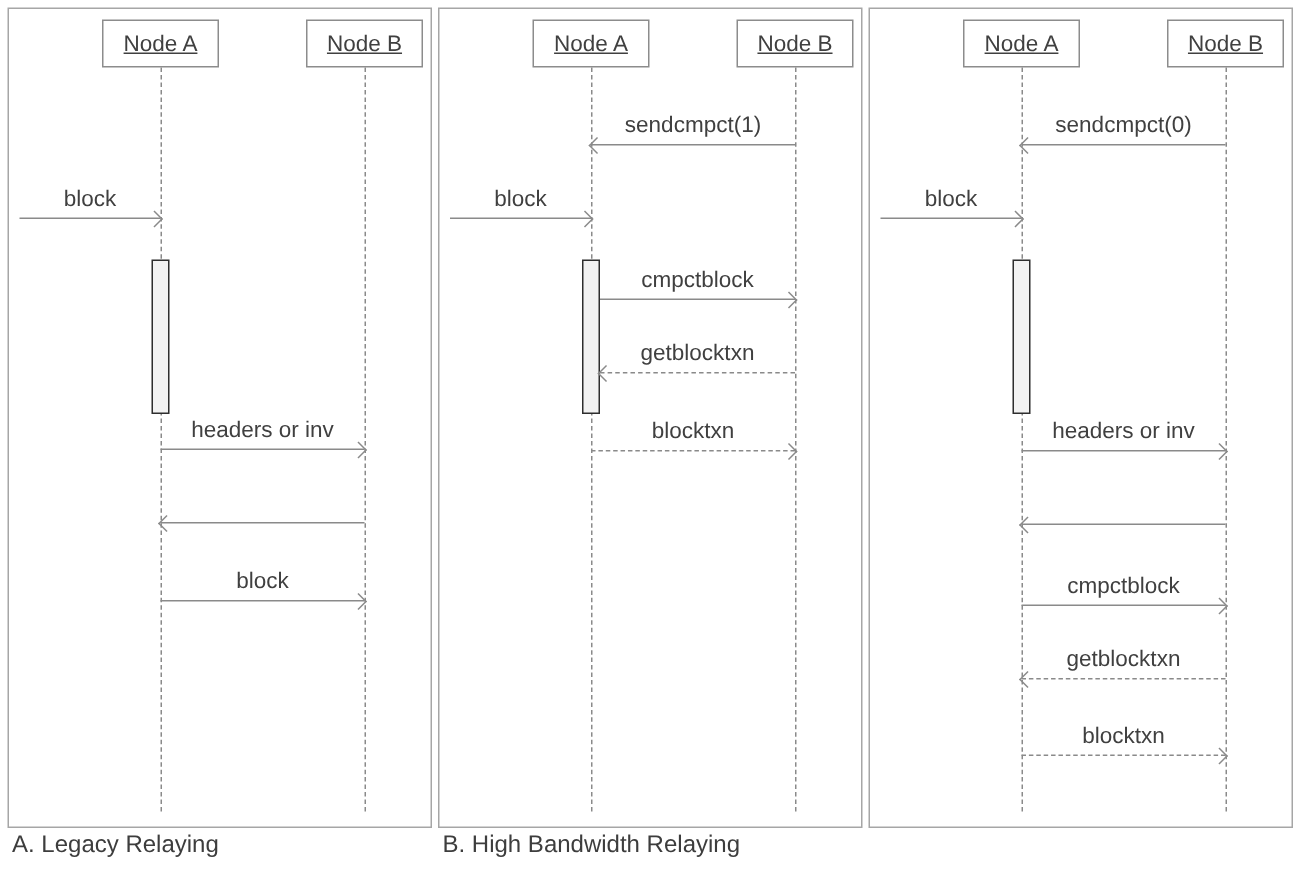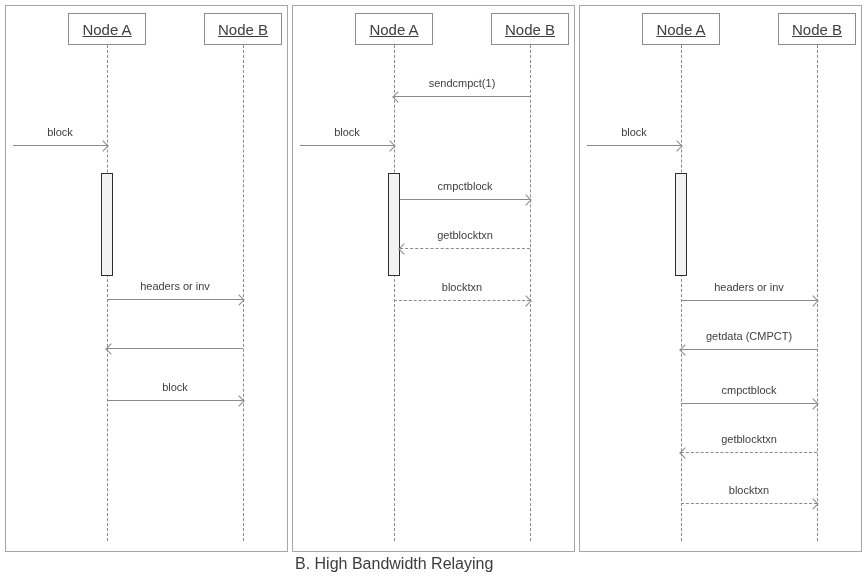--- a/index.html
+++ b/index.html
@@ -9,21 +9,21 @@
   #panel-a{left:5px;} #panel-b{left:292px;} #panel-c{left:579px;}
   .node-box{position:absolute;top:7px;width:78px;height:32px;border:1px solid #8c8c8c;box-sizing:border-box;
             display:flex;align-items:center;justify-content:center;background:#fff;font-size:15px;}
   .node-box .nb-label{text-decoration:underline;white-space:nowrap;}
   .node-a{left:62px;} .node-b{left:198px;align-items:center;}
   .lifeline{position:absolute;top:39px;height:496px;width:0;border-left:1px dashed #8a8a8a;}
   .ll-a{left:101px;} .ll-b{left:237px;}
   .activation{position:absolute;left:95px;top:167px;width:12px;height:103px;background:#f2f2f2;
               border:1px solid #2e2e2e;box-sizing:border-box;}
   .msg{position:absolute;height:22px;}
-  .msg-label{position:absolute;left:0;right:0;bottom:5px;text-align:center;font-size:11px;
+  .msg-label{position:absolute;left:0;right:0;bottom:5px;text-align:center;font-size:15px;
              color:#404040;white-space:nowrap;line-height:17px;}
   .msg-line{position:absolute;left:0;right:0;bottom:0;height:0;border-top:1px solid #8a8a8a;}
   .msg-line.dashed{border-top-style:dashed;}
   .head{position:absolute;width:8px;height:8px;bottom:-4px;box-sizing:border-box;}
   .head.right{right:0;border-top:1px solid #8a8a8a;border-right:1px solid #8a8a8a;transform:rotate(45deg);}
   .head.left{left:0;border-bottom:1px solid #8a8a8a;border-left:1px solid #8a8a8a;transform:rotate(45deg);}
   
   .span-ext-a{left:7px;width:94px;}     
   .span-a-b{left:101px;width:136px;}    
   .span-bar-b{left:107px;width:130px;}  
@@ -109,47 +109,52 @@
     <div class="node-box node-a">
       <span class="nb-label">Node A</span>
     </div>
     <div class="node-box node-b">
       <span class="nb-label">Node B</span>
     </div>
     <div class="lifeline ll-a"></div>
     <div class="lifeline ll-b"></div>
     <div class="activation"></div>
 
+    <div class="msg span-a-b" style="top:69px;">
+      <div class="msg-label">sendcmpct(0)</div>
+      <div class="msg-line"></div>
+      <span class="head left"></span>
+    </div>
     <div class="msg span-ext-a" style="top:118px;">
       <div class="msg-label">block</div>
       <div class="msg-line"></div>
       <span class="head right"></span>
     </div>
     <div class="msg span-a-b" style="top:273px;">
       <div class="msg-label">headers or inv</div>
       <div class="msg-line"></div>
       <span class="head right"></span>
     </div>
     <div class="msg span-a-b" style="top:322px;">
-      <div class="msg-label">getdata (CMPCT)</div>
       <div class="msg-line"></div>
       <span class="head left"></span>
     </div>
     <div class="msg span-a-b" style="top:376px;">
       <div class="msg-label">cmpctblock</div>
       <div class="msg-line"></div>
       <span class="head right"></span>
     </div>
     <div class="msg span-a-b" style="top:425px;">
       <div class="msg-label">getblocktxn</div>
       <div class="msg-line dashed"></div>
       <span class="head left"></span>
     </div>
     <div class="msg span-a-b" style="top:476px;">
       <div class="msg-label">blocktxn</div>
       <div class="msg-line dashed"></div>
       <span class="head right"></span>
     </div>
   </div>
 
+  <div class="caption" id="cap-a">A. Legacy Relaying</div>
   <div class="caption" id="cap-b">B. High Bandwidth Relaying</div>
 
 </div>
 
 </body></html>

